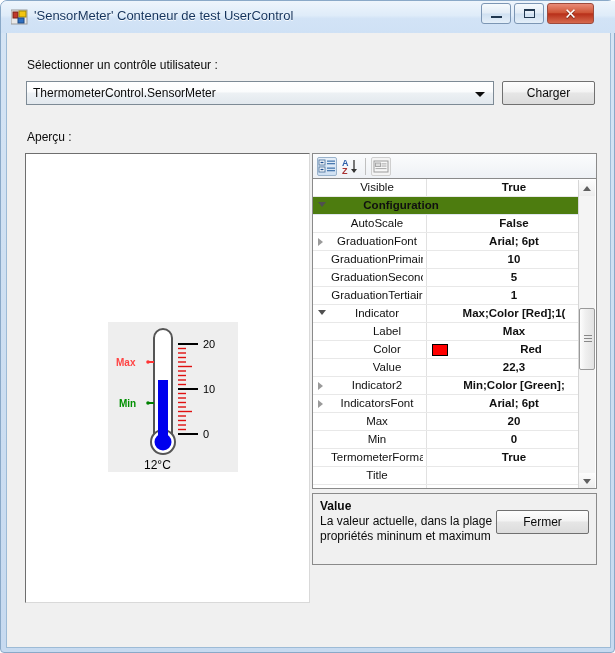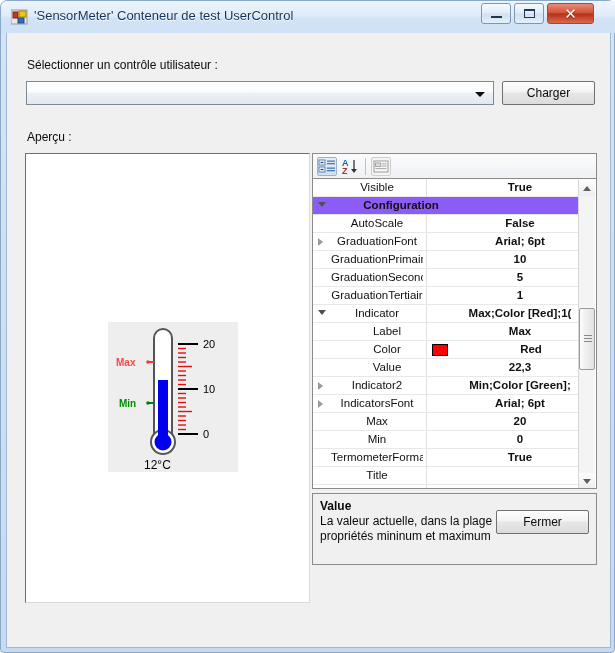--- a/index.html
+++ b/index.html
@@ -114,41 +114,41 @@
     position:absolute;left:0;top:25px;width:285px;height:311px;
     box-sizing:border-box;border:1px solid #8a8a8a;background:#ffffff;
     overflow:hidden;
   }
   #rows{position:absolute;left:0;top:0;width:267px;text-align:center;}
   .row{
     position:relative;height:18px;box-sizing:border-box;
     border-bottom:1px solid #e8e8e8;
     white-space:nowrap;overflow:hidden;
   }
-  .row.cat{background:#8b5cf6;border-bottom:1px solid #dfe6ef;}
+  .row.cat{background:#4d7c0f;border-bottom:1px solid #dfe6ef;}
   .exp{
     position:absolute;left:5px;top:5px;width:0;height:0;
   }
   .exp.closed{
     border-top:4px solid transparent;border-bottom:4px solid transparent;
     border-left:5px solid #9a9a9a;
   }
   .exp.open{
     border-left:4px solid transparent;border-right:4px solid transparent;
     border-top:5px solid #505050;
   }
   .pname{
     position:absolute;left:18px;top:2px;width:92px;
     font-size:11.5px;color:#101010;overflow:hidden;white-space:nowrap;
   }
   .row.cat .pname{font-weight:bold;left:18px;width:140px;}
   .row.sub .pname{left:35px;width:78px;}
   .pdiv{position:absolute;left:113px;top:0;width:1px;height:17px;background:#e1e1e1;}
   .pval{
-    position:absolute;left:134px;top:2px;width:146px;
+    position:absolute;left:128px;top:2px;width:146px;
     font-size:11.5px;color:#101010;font-weight:bold;
     overflow:hidden;white-space:nowrap;
   }
   .swatch{
     position:absolute;left:119px;top:3px;width:16px;height:12px;
     box-sizing:border-box;border:1px solid #000000;
   }
   .pval.withswatch{left:145px;}
 
   #pg-vscroll{
@@ -219,20 +219,21 @@
     <div class="wbtn" id="btn-close">
       <div class="glyph">✕</div>
     </div>
   </div>
 
   <div id="client">
 
     <div id="lbl-select">Sélectionner un contrôle utilisateur :</div>
 
     <div id="combo">
+      <div id="combo-text" title="ThermometerControl.SensorMeter">ThermometerControl.SensorMeter</div>
       <div id="combo-arrow"></div>
     </div>
 
     <div id="btn-charger">Charger</div>
 
     <div id="lbl-preview">Aperçu :</div>
 
     <div id="preview">
       <div id="thermo-box">
         <svg width="130" height="150" viewBox="0 0 130 150">

